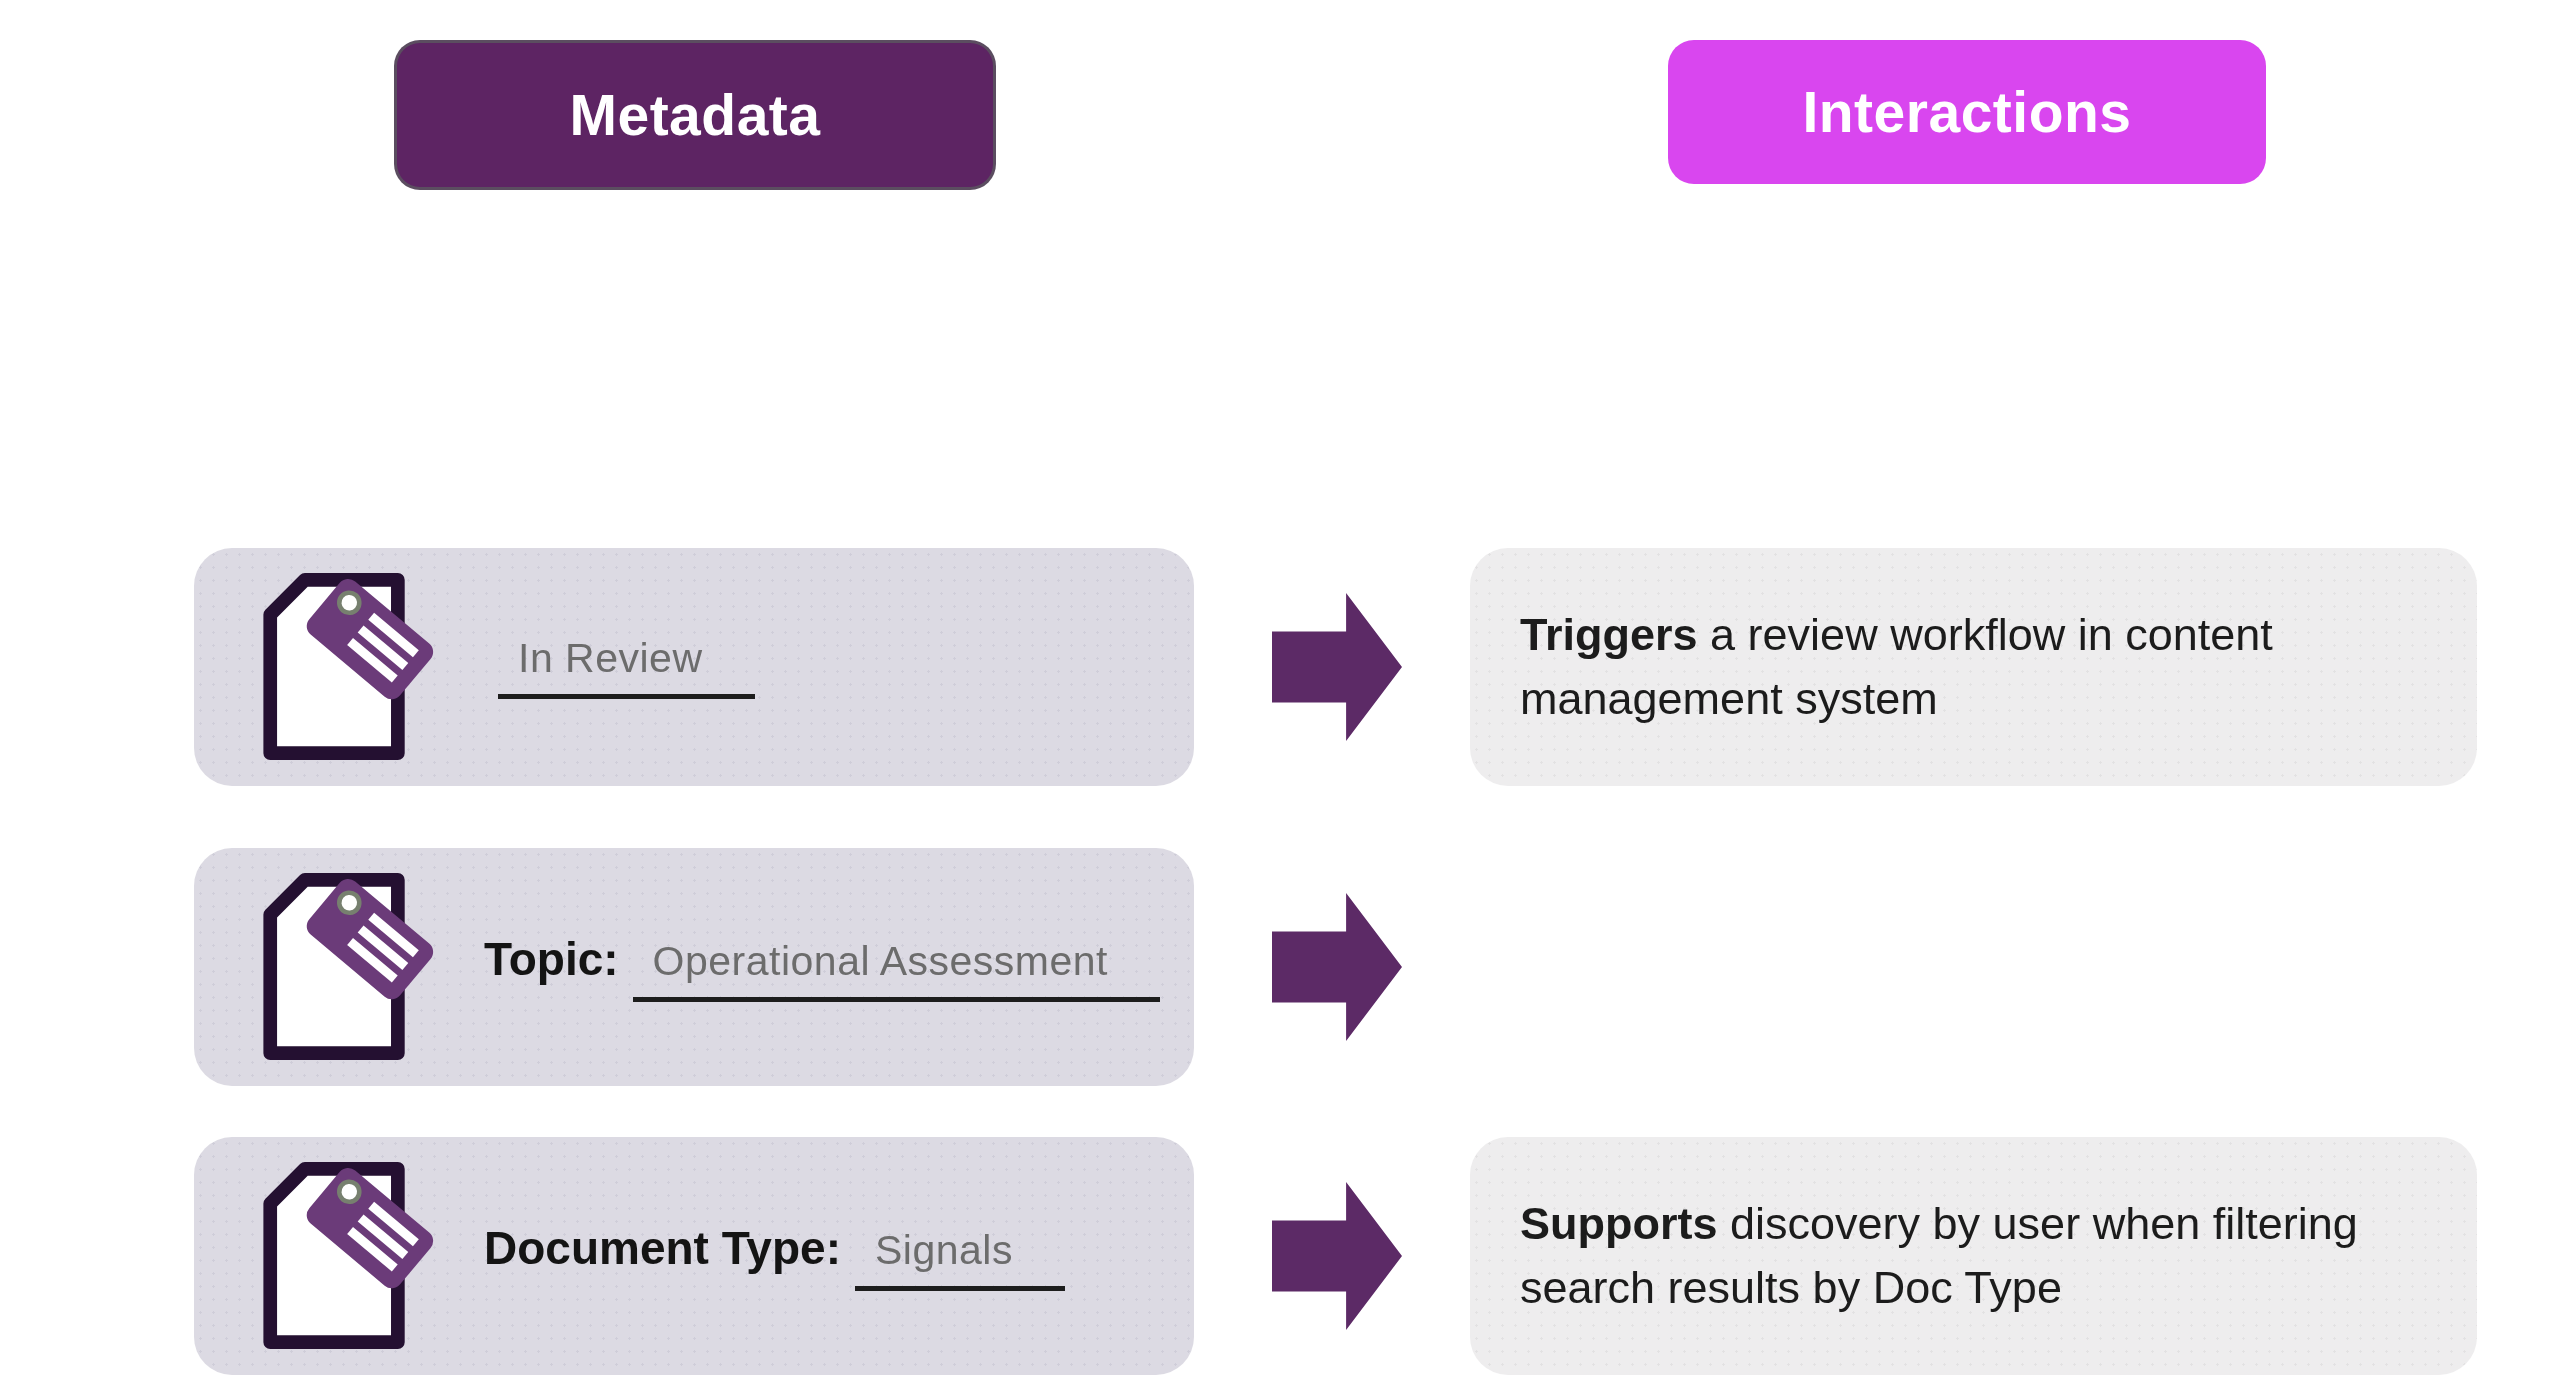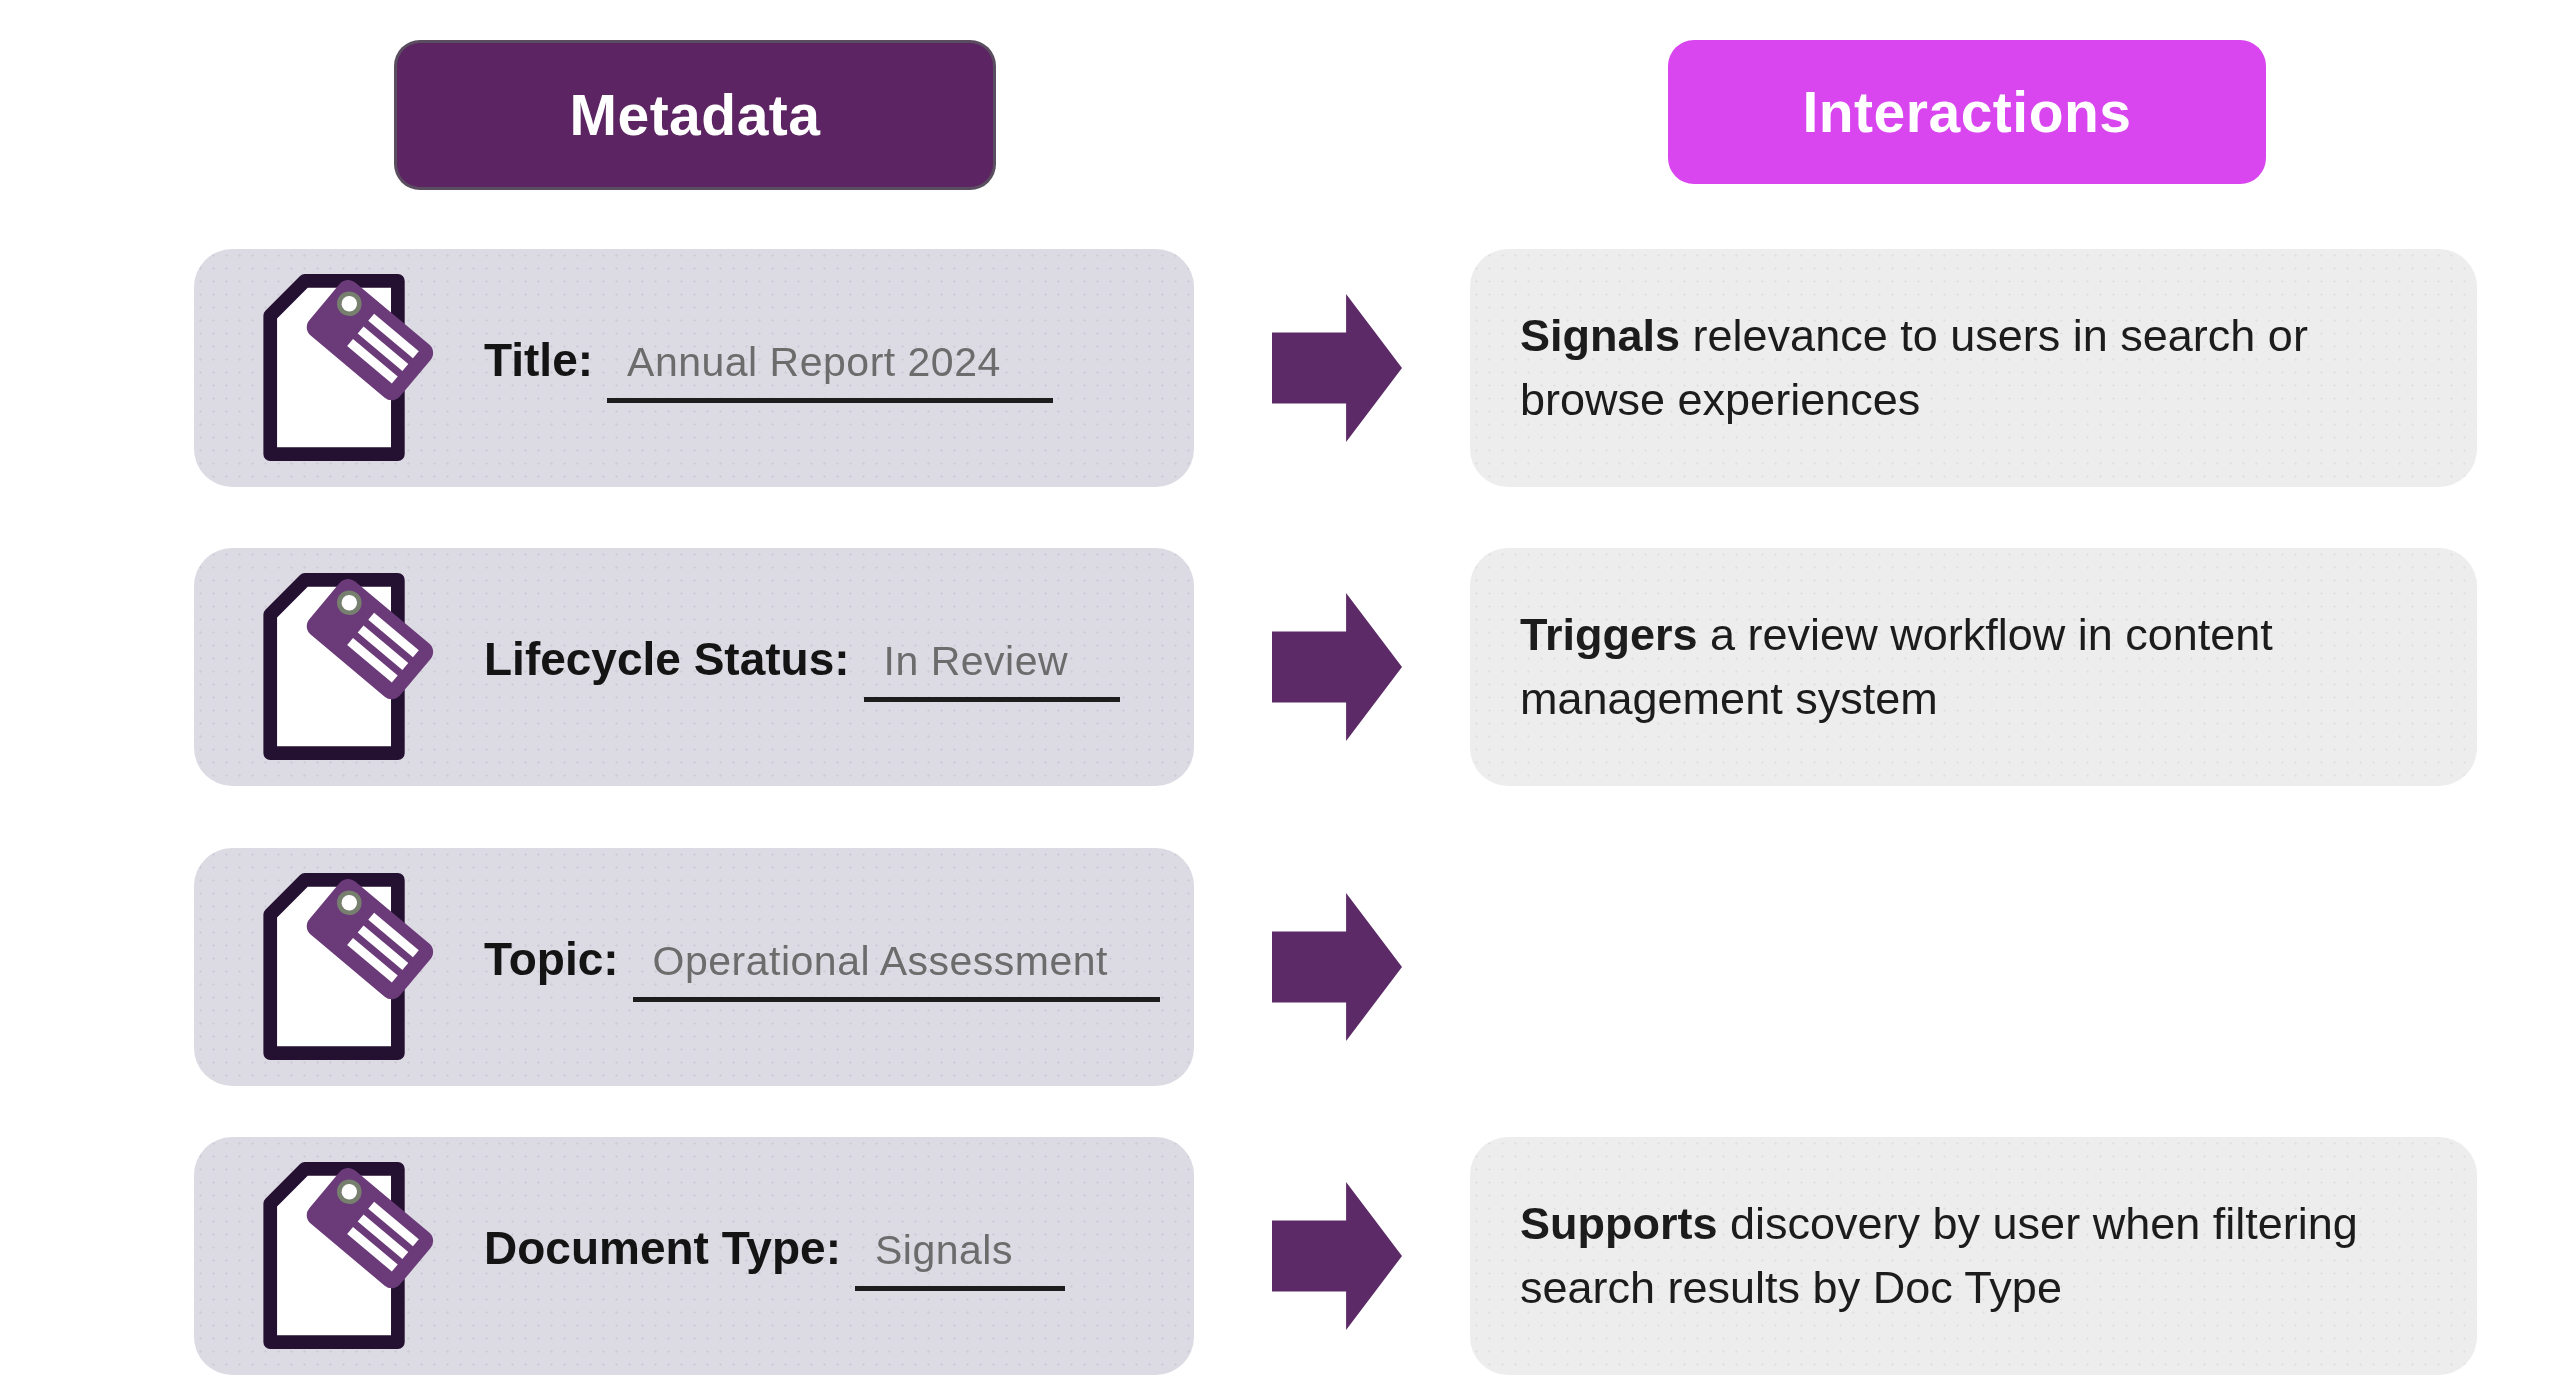--- a/index.html
+++ b/index.html
@@ -129,43 +129,27 @@
 
 <div class="canvas">
 
   <div class="badge metadata">
     <span>Metadata</span>
   </div>
   <div class="badge interactions">
     <span>Interactions</span>
   </div>
 
-  <section class="row r0">
-    <div class="left-card">
-      <svg class="doc-icon">
-          <use href="#docTag"></use>
-        </svg>
-      <div class="field">
-        <span class="field-label">Title:</span>
-        <span class="field-value">Annual Report 2024</span>
-      </div>
-    </div>
-    <div class="arrow"></div>
-    <div class="right-card">
-      <p class="interaction-text"><b>Signals</b><span> relevance to users in search or browse experiences</span></p>
-    </div>
-  </section>
 
   <section class="row r1">
     <div class="left-card">
       <svg class="doc-icon">
           <use href="#docTag"></use>
         </svg>
       <div class="field">
-        <span class="field-label">Lifecycle Status:</span>
         <span class="field-value">In Review</span>
       </div>
     </div>
     <div class="arrow"></div>
     <div class="right-card">
       <p class="interaction-text"><b>Triggers</b><span> a review workflow in content management system</span></p>
     </div>
   </section>
 
   <section class="row r2">

